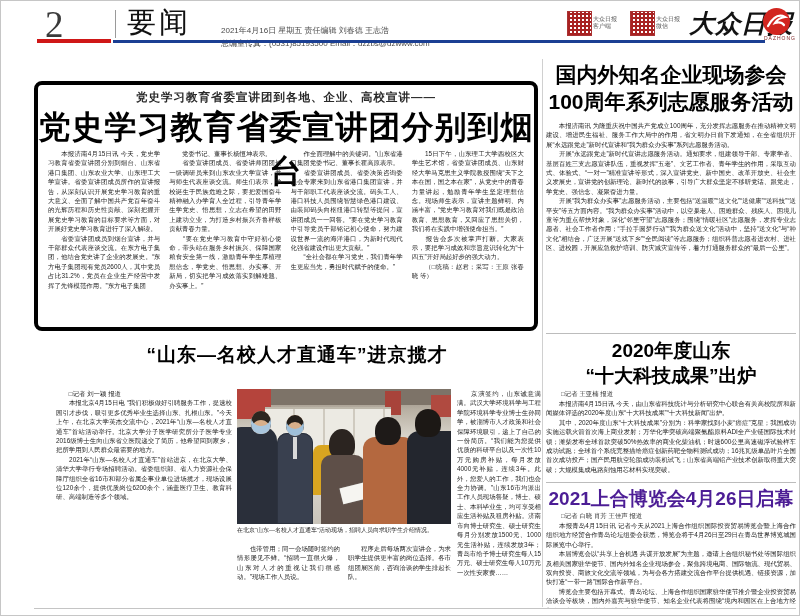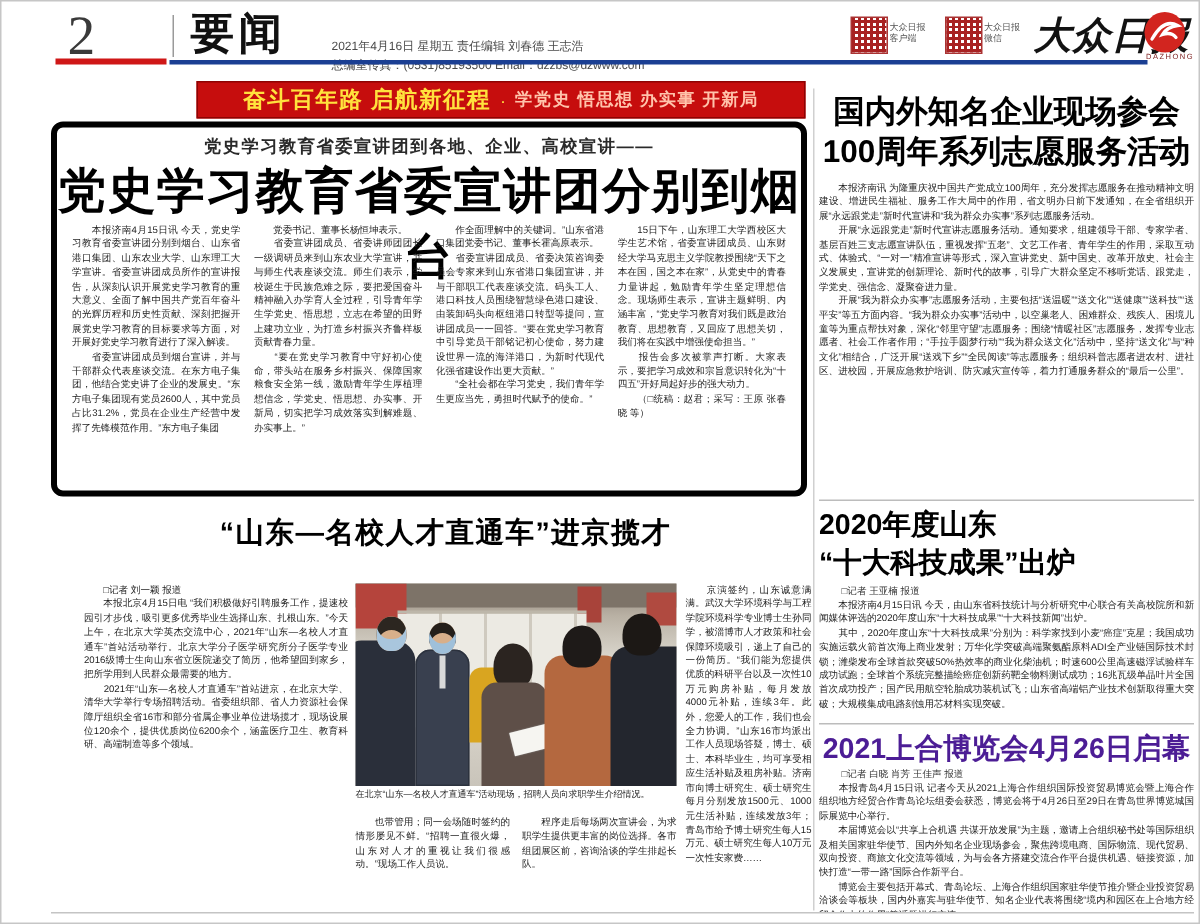--- a/index.html
+++ b/index.html
@@ -5,21 +5,21 @@
   html,body{margin:0;padding:0;background:#e9e9e9;}
   #paper{position:relative;width:800px;height:616px;background:#ffffff;
     border:1px solid #c6c6c6;box-sizing:border-box;overflow:hidden;
     font-family:"Liberation Sans","DejaVu Sans",sans-serif;color:#222;}
   
   .page-num{position:absolute;left:44px;top:2px;font-size:37px;color:#3a3a3a;
     font-family:"Liberation Serif","DejaVu Serif",serif;}
   .red-bar{position:absolute;left:36px;top:38px;width:74px;height:4px;background:#cf1717;}
   .blue-rule{position:absolute;left:112px;top:39px;width:652px;height:3px;background:#1b3f93;}
   .vert-div{position:absolute;left:114px;top:9px;width:1px;height:28px;background:#9a9a9a;}
-  .section-title{position:absolute;left:126px;top:2px;font-size:29px;font-weight:700;color:#111;letter-spacing:3px;}
+  .section-title{position:absolute;left:126px;top:2px;font-size:29px;font-weight:400;color:#111;letter-spacing:3px;}
   .meta{position:absolute;left:220px;top:23px;font-size:8px;line-height:13px;color:#4a4a4a;white-space:pre-line;}
   .qr{position:absolute;width:23px;height:23px;border:1px solid #a33;
     background-image:repeating-linear-gradient(0deg,#a82222 0 2px,rgba(255,255,255,0) 2px 4px),
       repeating-linear-gradient(90deg,#a82222 0 2px,#fff 2px 4px);}
   .qr1{left:566px;top:10px;} .qr2{left:629px;top:10px;}
   .qr-label{position:absolute;font-size:6px;line-height:7px;color:#555;white-space:pre-line;width:30px;}
   .qr-label1{left:592px;top:15px;} .qr-label2{left:655px;top:15px;}
   .masthead{position:absolute;left:688px;top:6px;font-size:25px;font-weight:900;
     font-family:"Liberation Serif","DejaVu Serif",serif;font-style:italic;color:#121212;letter-spacing:1px;}
   .logo-circle{position:absolute;left:762px;top:7px;width:27px;height:27px;border-radius:50%;background:#d2251f;}
@@ -50,21 +50,21 @@
   
   .photo{position:absolute;left:236px;top:388px;width:214px;height:135px;overflow:hidden;
     background:linear-gradient(180deg,#8d8176 0%,#b9b1a4 16%,#ddd9d0 38%,#d7d2c8 70%,#c9c4ba 100%);}
   .ph{position:absolute;}
   
   .sb-div{position:absolute;left:541px;top:58px;width:1px;height:548px;background:#d0d0d0;}
   .vol-headline{position:absolute;left:545px;top:60px;width:250px;text-align:center;
     font-size:21px;font-weight:900;line-height:27px;color:#000;}
   .vol-body{position:absolute;left:545px;top:120px;width:250px;height:209px;}
   .sb-rule1{position:absolute;left:545px;top:332px;width:250px;height:1px;background:#bcbcbc;}
-  .tech-headline{position:absolute;left:545px;top:337px;width:250px;text-align:left;
+  .tech-headline{position:absolute;left:545px;top:337px;width:250px;text-align:center;
     font-size:19px;font-weight:900;line-height:25px;color:#000;}
   .tech-byline{position:absolute;left:560px;top:389px;font-size:6.4px;color:#333;}
   .tech-body{position:absolute;left:545px;top:398px;width:250px;height:81px;}
   .sb-rule2{position:absolute;left:545px;top:481px;width:250px;height:1px;background:#bcbcbc;}
   .expo-headline{position:absolute;left:545px;top:485px;width:250px;text-align:center;
     font-size:19px;font-weight:900;color:#4c1d95;}
   .expo-byline{position:absolute;left:560px;top:511px;font-size:6.4px;color:#333;}
   .expo-body{position:absolute;left:545px;top:520px;width:250px;height:87px;}
   .smalltext{overflow:hidden;font-size:6.4px;line-height:9.4px;text-align:justify;
     white-space:pre-line;color:#1d1d1d;}
@@ -89,25 +89,20 @@
 微信</div>
   <div class="masthead">大众日报</div>
   <div class="logo-circle">
     <svg width="27" height="27" viewBox="0 0 27 27">
       <path d="M5 18 Q13 4 22 9 Q15 10 12 15 Q18 13 21 17" fill="none" stroke="#ffffff" stroke-width="2.2" stroke-linecap="round"></path>
     </svg>
   </div>
   <div class="logo-sub">DAZHONG</div>
   <div class="blue-rule"></div>
 
-  <div class="banner">
-    <span class="p1">奋斗百年路 启航新征程</span>
-    <span class="dot">·</span>
-    <span class="p2">学党史 悟思想 办实事 开新局</span>
-  </div>
 
   <div class="main-box">
     <div class="kicker">党史学习教育省委宣讲团到各地、企业、高校宣讲——</div>
     <div class="main-headline">党史学习教育省委宣讲团分别到烟台</div>
     <div class="main-cols">
       <div class="ncol">　　本报济南4月15日讯 今天，党史学习教育省委宣讲团分别到烟台、山东省港口集团、山东农业大学、山东理工大学宣讲。省委宣讲团成员所作的宣讲报告，从深刻认识开展党史学习教育的重大意义、全面了解中国共产党百年奋斗的光辉历程和历史性贡献、深刻把握开展党史学习教育的目标要求等方面，对开展好党史学习教育进行了深入解读。
 　　省委宣讲团成员到烟台宣讲，并与干部群众代表座谈交流。在东方电子集团，他结合党史讲了企业的发展史。“东方电子集团现有党员2600人，其中党员占比31.2%，党员在企业生产经营中发挥了先锋模范作用。”东方电子集团</div>
       <div class="ncol">　　党委书记、董事长杨恒坤表示。
 　　省委宣讲团成员、省委讲师团团长一级调研员来到山东农业大学宣讲，并与师生代表座谈交流。师生们表示，学校诞生于民族危难之际，要把爱国奋斗精神融入办学育人全过程，引导青年学生学党史、悟思想，立志在希望的田野上建功立业，为打造乡村振兴齐鲁样板贡献青春力量。
 　　“要在党史学习教育中守好初心使命，带头站在服务乡村振兴、保障国家粮食安全第一线，激励青年学生厚植理想信念，学党史、悟思想、办实事、开新局，切实把学习成效落实到解难题、办实事上。”</div>

